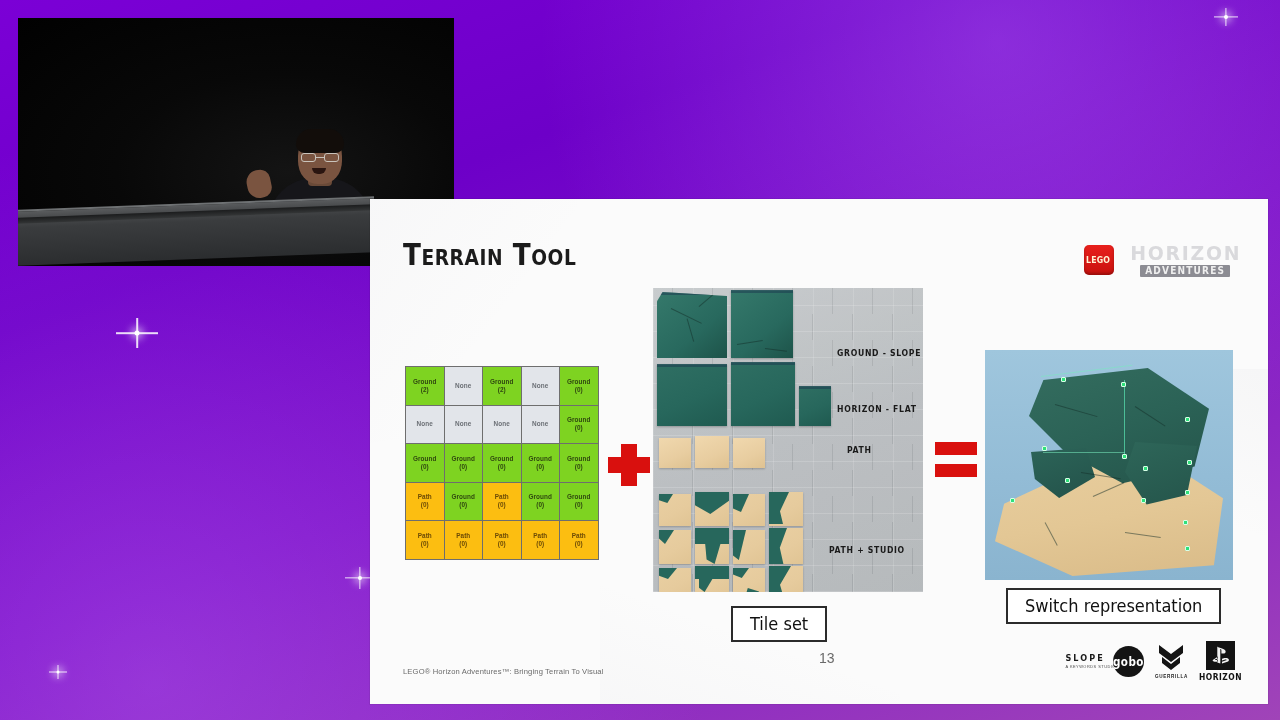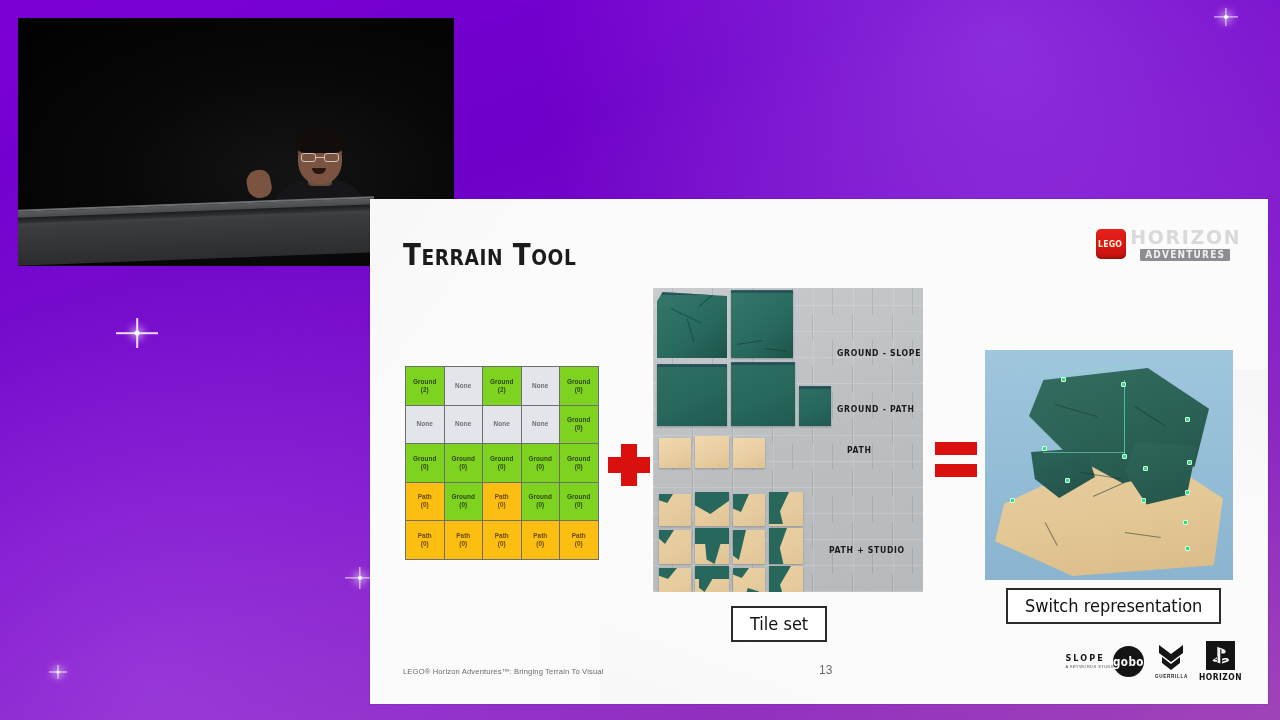--- a/index.html
+++ b/index.html
@@ -84,21 +84,21 @@
 
   .slide-title {
     position:absolute; left:33px; top:37px;
     font-family:"DejaVu Sans Condensed","DejaVu Sans", sans-serif;
     font-size:31px; font-weight:bold; color:#1b1b1b;
     font-variant:small-caps; letter-spacing:.6px;
     transform:scaleX(.94); transform-origin:left center;
   }
 
   
-  .brand { position:absolute; right:30px; top:28px; display:flex; align-items:center; gap:7px; }
+  .brand { position:absolute; right:30px; top:44px; display:flex; align-items:center; gap:19px; }
   .lego-brick {
     width:30px; height:30px; border-radius:5px;
     background:linear-gradient(180deg,#e8201c 0%, #c9110e 100%);
     display:flex; align-items:center; justify-content:center;
     box-shadow:inset 0 -2px 3px rgba(0,0,0,.25);
   }
   .lego-brick span {
     font-family:"DejaVu Sans", sans-serif; font-weight:bold; font-size:8.5px;
     color:#fff4d6; letter-spacing:.2px; transform:scaleX(.92);
   }
@@ -207,21 +207,21 @@
     border:1px solid #d8ffe8; border-radius:1px; }
   .edge { position:absolute; height:1px; background:rgba(120,235,190,.55); transform-origin:left center; }
   .vline { position:absolute; width:1.4px; background:rgba(90,230,180,.7); }
   .crack { position:absolute; height:1.2px; background:rgba(20,45,40,.5); transform-origin:left center; }
 
   
   .footer-text {
     position:absolute; left:33px; bottom:28px;
     font-size:7.6px; color:#6a6a6a; letter-spacing:.15px;
   }
-  .page-no { position:absolute; left:449px; bottom:27px; font-size:12px; color:#6a6a6a; }
+  .page-no { position:absolute; left:449px; bottom:38px; font-size:14px; color:#6a6a6a; }
   .logos { position:absolute; right:26px; bottom:22px; display:flex; align-items:center; gap:11px; }
   .lg-gobo { display:flex; align-items:center; gap:2px; }
   .lg-gobo .wordmark { display:flex; flex-direction:column; line-height:1; }
   .lg-gobo .w1 { font-size:9px; font-weight:bold; letter-spacing:2.1px; color:#1a1a1a;
     font-family:"DejaVu Sans Condensed","DejaVu Sans", sans-serif; }
   .lg-gobo .w2 { font-size:3.9px; letter-spacing:.5px; color:#4a4a4a; margin-top:1.5px; }
   .gobo-disc {
     width:31px; height:31px; border-radius:50%; background:#141414;
     display:flex; align-items:center; justify-content:center;
     font-family:"DejaVu Sans Condensed","DejaVu Sans", sans-serif;
@@ -486,21 +486,21 @@
     </div>
     <div class="tl mix" style="left:80px;top:280px;width:32px;height:32px;">
       <div class="blob" style="left:0;top:0;width:16px;height:10px;clip-path:polygon(0% 0%,100% 0%,55% 100%,0% 65%);"></div>
       <div class="blob" style="left:12px;top:20px;width:14px;height:12px;clip-path:polygon(20% 0%,100% 30%,80% 100%,0% 80%);"></div>
     </div>
     <div class="tl mix" style="left:116px;top:278px;width:34px;height:34px;">
       <div class="blob" style="left:0;top:0;width:22px;height:34px;clip-path:polygon(0% 0%,100% 0%,50% 55%,70% 100%,0% 100%);"></div>
     </div>
 
     <div class="ts-label" style="left:184px;top:60px;">GROUND - SLOPE</div>
-    <div class="ts-label" style="left:184px;top:116px;">GROUND - PATH</div>
+    <div class="ts-label" style="left:184px;top:116px;">HORIZON - FLAT</div>
     <div class="ts-label" style="left:194px;top:157px;">PATH</div>
     <div class="ts-label" style="left:176px;top:257px;">PATH + STUDIO</div>
   </div>
   <div class="cap-tileset">
     <span class="caption">Tile set</span>
   </div>
 
   <div class="op op-eq">
     <div class="b t"></div>
       <div class="b m"></div>

